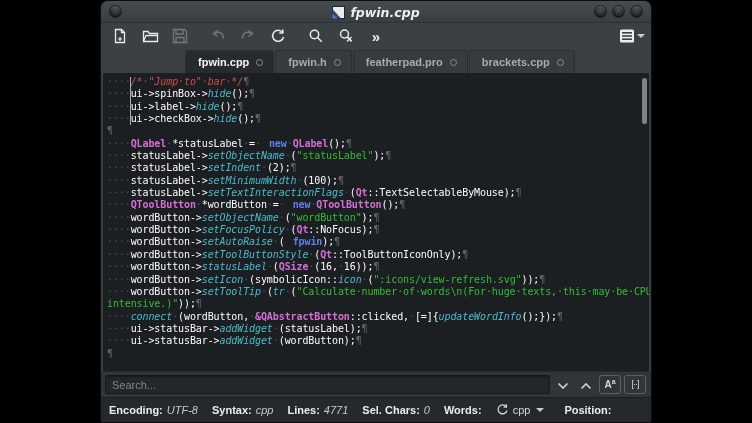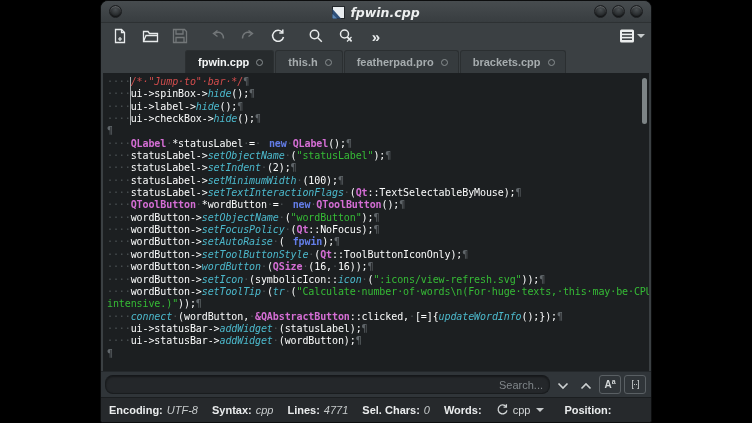--- a/index.html
+++ b/index.html
@@ -67,23 +67,23 @@
   .tk-kw { color:#637de8; font-weight:bold;padding-left:8px; }
   .tk-st { color:#36bb36; }
   .guide-line { position:absolute; left:27px; top:4px; width:1px; height:48px; background:#a9aeb0; }
   .vscroll-handle { position:absolute; right:2px; top:5px; width:5px; height:46px;
                     background:#7d8486; border-radius:2.5px; }
 
   
   .searchbar { height:26px; flex:0 0 26px; background:#303539; display:flex; align-items:center;
                padding:0 5px 0 4px; gap:3px; border-top:1px solid #24282b; }
   .search-input { flex:1; height:19px; background:#24272a; border:1px solid #191c1e;
-                  border-top-color:#15171a; border-radius:8px; color:#d7dadb;
+                  border-top-color:#15171a; border-radius:2px; color:#d7dadb;
                   font-size:11px; padding:0 6px; outline:none;
-                  box-shadow: inset 0 1px 2px rgba(0,0,0,.4); text-align: right; }
+                  box-shadow: inset 0 1px 2px rgba(0,0,0,.4); }
   .search-input::placeholder { color:#80868a; }
   .sb-arrow { width:20px; height:20px; display:flex; align-items:center; justify-content:center; }
   .sb-opt { width:22px; height:19px; display:flex; align-items:center; justify-content:center;
             border:1px solid #5a6064; border-radius:3px; color:#d3d7d8; background:transparent; }
   .opt-case { font-size:10px; font-weight:bold; line-height:1; }
   .opt-case sup { font-size:7px; }
   .opt-word { font-size:9px; letter-spacing:-1px; line-height:1; }
 
   
   .statusbar { height:25px; flex:0 0 25px; background:#26292c; border-top:1px solid #1b1e20;
@@ -215,21 +215,21 @@
         <span class="caret-down"></span>
       </div>
     </div>
 
     <div class="tabbar" id="tabbar">
         <div class="tab active">
           <span class="tab-label">fpwin.cpp</span>
           <span class="tab-close"></span>
         </div>
         <div class="tab">
-          <span class="tab-label">this.h</span>
+          <span class="tab-label">fpwin.h</span>
           <span class="tab-close"></span>
         </div>
         <div class="tab">
           <span class="tab-label">featherpad.pro</span>
           <span class="tab-close"></span>
         </div>
         <div class="tab">
           <span class="tab-label">brackets.cpp</span>
           <span class="tab-close"></span>
         </div>
@@ -247,21 +247,21 @@
           <div class="code-line"><span class="tk-ws">····</span><span class="tk-cl">QLabel</span><span class="tk-ws">·</span><span class="tk-tx">*statusLabel</span><span class="tk-ws">·</span><span class="tk-tx">=</span><span class="tk-ws">·</span><span class="tk-kw">new</span><span class="tk-ws">·</span><span class="tk-cl">QLabel</span><span class="tk-tx">();</span><span class="tk-pi">¶</span></div>
           <div class="code-line"><span class="tk-ws">····</span><span class="tk-tx">statusLabel-&gt;</span><span class="tk-fn">setObjectName</span><span class="tk-ws">·</span><span class="tk-tx">(</span><span class="tk-st">"statusLabel"</span><span class="tk-tx">);</span><span class="tk-pi">¶</span></div>
           <div class="code-line"><span class="tk-ws">····</span><span class="tk-tx">statusLabel-&gt;</span><span class="tk-fn">setIndent</span><span class="tk-ws">·</span><span class="tk-tx">(2);</span><span class="tk-pi">¶</span></div>
           <div class="code-line"><span class="tk-ws">····</span><span class="tk-tx">statusLabel-&gt;</span><span class="tk-fn">setMinimumWidth</span><span class="tk-ws">·</span><span class="tk-tx">(100);</span><span class="tk-pi">¶</span></div>
           <div class="code-line"><span class="tk-ws">····</span><span class="tk-tx">statusLabel-&gt;</span><span class="tk-fn">setTextInteractionFlags</span><span class="tk-ws">·</span><span class="tk-tx">(</span><span class="tk-cl">Qt</span><span class="tk-tx">::TextSelectableByMouse);</span><span class="tk-pi">¶</span></div>
           <div class="code-line"><span class="tk-ws">····</span><span class="tk-cl">QToolButton</span><span class="tk-ws">·</span><span class="tk-tx">*wordButton</span><span class="tk-ws">·</span><span class="tk-tx">=</span><span class="tk-ws">·</span><span class="tk-kw">new</span><span class="tk-ws">·</span><span class="tk-cl">QToolButton</span><span class="tk-tx">();</span><span class="tk-pi">¶</span></div>
           <div class="code-line"><span class="tk-ws">····</span><span class="tk-tx">wordButton-&gt;</span><span class="tk-fn">setObjectName</span><span class="tk-ws">·</span><span class="tk-tx">(</span><span class="tk-st">"wordButton"</span><span class="tk-tx">);</span><span class="tk-pi">¶</span></div>
           <div class="code-line"><span class="tk-ws">····</span><span class="tk-tx">wordButton-&gt;</span><span class="tk-fn">setFocusPolicy</span><span class="tk-ws">·</span><span class="tk-tx">(</span><span class="tk-cl">Qt</span><span class="tk-tx">::NoFocus);</span><span class="tk-pi">¶</span></div>
           <div class="code-line"><span class="tk-ws">····</span><span class="tk-tx">wordButton-&gt;</span><span class="tk-fn">setAutoRaise</span><span class="tk-ws">·</span><span class="tk-tx">(</span><span class="tk-kw">fpwin</span><span class="tk-tx">);</span><span class="tk-pi">¶</span></div>
           <div class="code-line"><span class="tk-ws">····</span><span class="tk-tx">wordButton-&gt;</span><span class="tk-fn">setToolButtonStyle</span><span class="tk-ws">·</span><span class="tk-tx">(</span><span class="tk-cl">Qt</span><span class="tk-tx">::ToolButtonIconOnly);</span><span class="tk-pi">¶</span></div>
-          <div class="code-line"><span class="tk-ws">····</span><span class="tk-tx">wordButton-&gt;</span><span class="tk-fn">wordButton</span><span class="tk-ws">·</span><span class="tk-tx">(</span><span class="tk-cl">QSize</span><span class="tk-ws">·</span><span class="tk-tx">(16,</span><span class="tk-ws">·</span><span class="tk-tx">16));</span><span class="tk-pi">¶</span></div>
+          <div class="code-line"><span class="tk-ws">····</span><span class="tk-tx">wordButton-&gt;</span><span class="tk-fn">statusLabel</span><span class="tk-ws">·</span><span class="tk-tx">(</span><span class="tk-cl">QSize</span><span class="tk-ws">·</span><span class="tk-tx">(16,</span><span class="tk-ws">·</span><span class="tk-tx">16));</span><span class="tk-pi">¶</span></div>
           <div class="code-line"><span class="tk-ws">····</span><span class="tk-tx">wordButton-&gt;</span><span class="tk-fn">setIcon</span><span class="tk-ws">·</span><span class="tk-tx">(symbolicIcon::</span><span class="tk-fn">icon</span><span class="tk-ws">·</span><span class="tk-tx">(</span><span class="tk-st">":icons/view-refresh.svg"</span><span class="tk-tx">));</span><span class="tk-pi">¶</span></div>
           <div class="code-line"><span class="tk-ws">····</span><span class="tk-tx">wordButton-&gt;</span><span class="tk-fn">setToolTip</span><span class="tk-ws">·</span><span class="tk-tx">(</span><span class="tk-fn">tr</span><span class="tk-ws">·</span><span class="tk-tx">(</span><span class="tk-st">"Calculate·number·of·words\n(For·huge·texts,·this·may·be·CPU-</span></div>
           <div class="code-line"><span class="tk-st">intensive.)"</span><span class="tk-tx">));</span><span class="tk-pi">¶</span></div>
           <div class="code-line"><span class="tk-ws">····</span><span class="tk-fn">connect</span><span class="tk-ws">·</span><span class="tk-tx">(wordButton,</span><span class="tk-ws">·</span><span class="tk-cl">&amp;QAbstractButton</span><span class="tk-tx">::clicked,</span><span class="tk-ws">·</span><span class="tk-tx">[=]{</span><span class="tk-fn">updateWordInfo</span><span class="tk-tx">();});</span><span class="tk-pi">¶</span></div>
           <div class="code-line"><span class="tk-ws">····</span><span class="tk-tx">ui-&gt;statusBar-&gt;</span><span class="tk-fn">addWidget</span><span class="tk-ws">·</span><span class="tk-tx">(statusLabel);</span><span class="tk-pi">¶</span></div>
           <div class="code-line"><span class="tk-ws">····</span><span class="tk-tx">ui-&gt;statusBar-&gt;</span><span class="tk-fn">addWidget</span><span class="tk-ws">·</span><span class="tk-tx">(wordButton);</span><span class="tk-pi">¶</span></div>
           <div class="code-line"><span class="tk-pi">¶</span></div>
         </div>
     </div>
 

